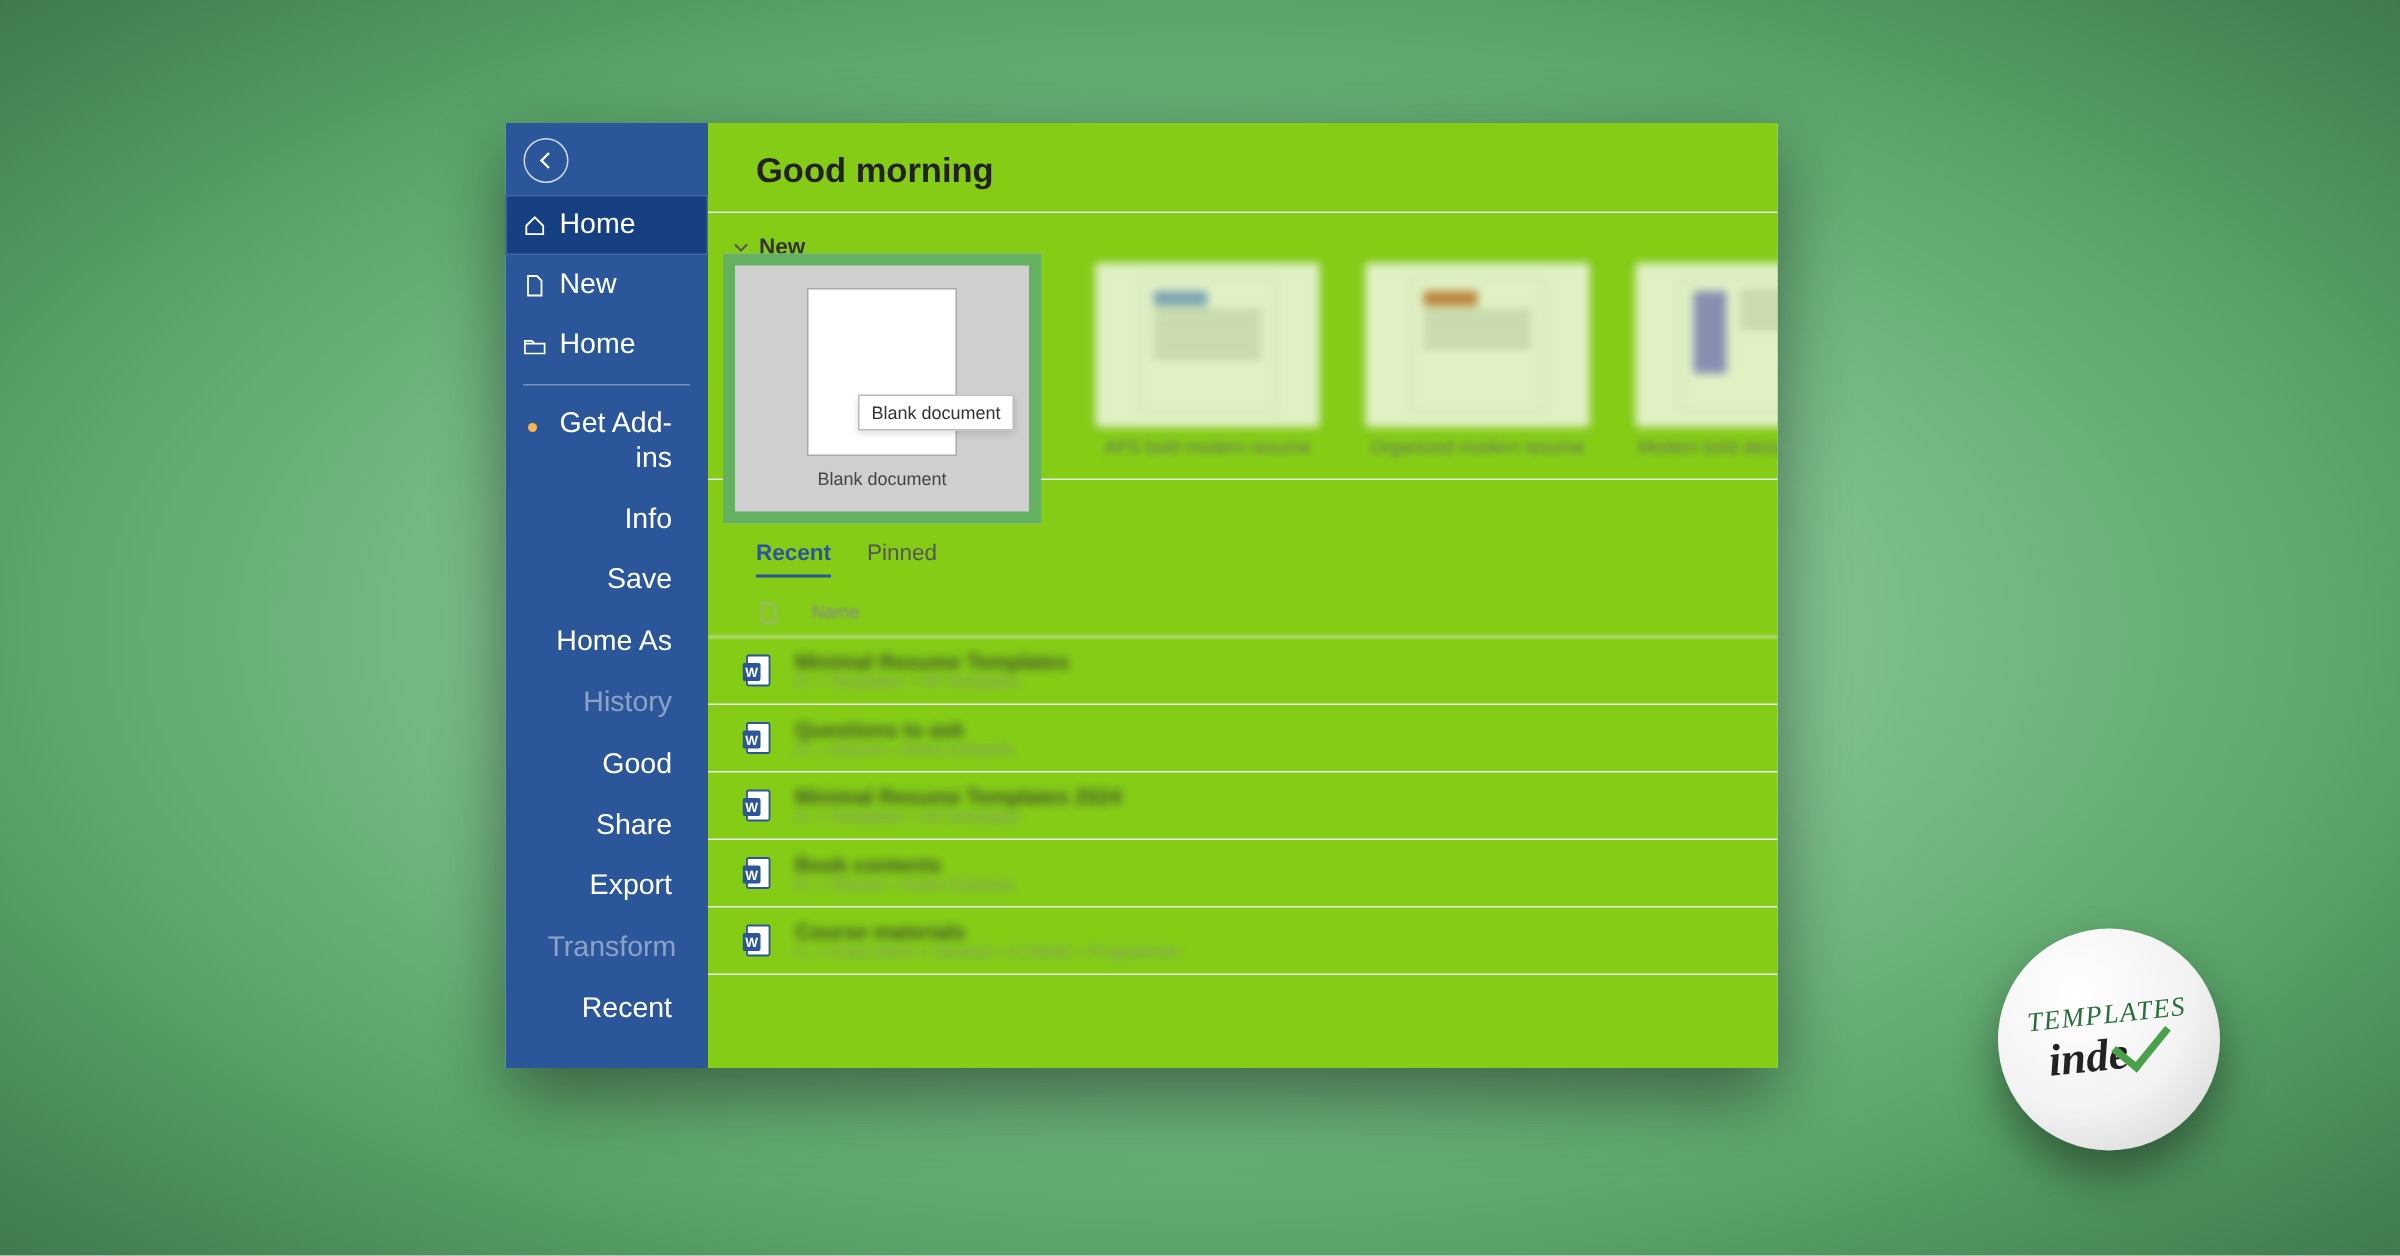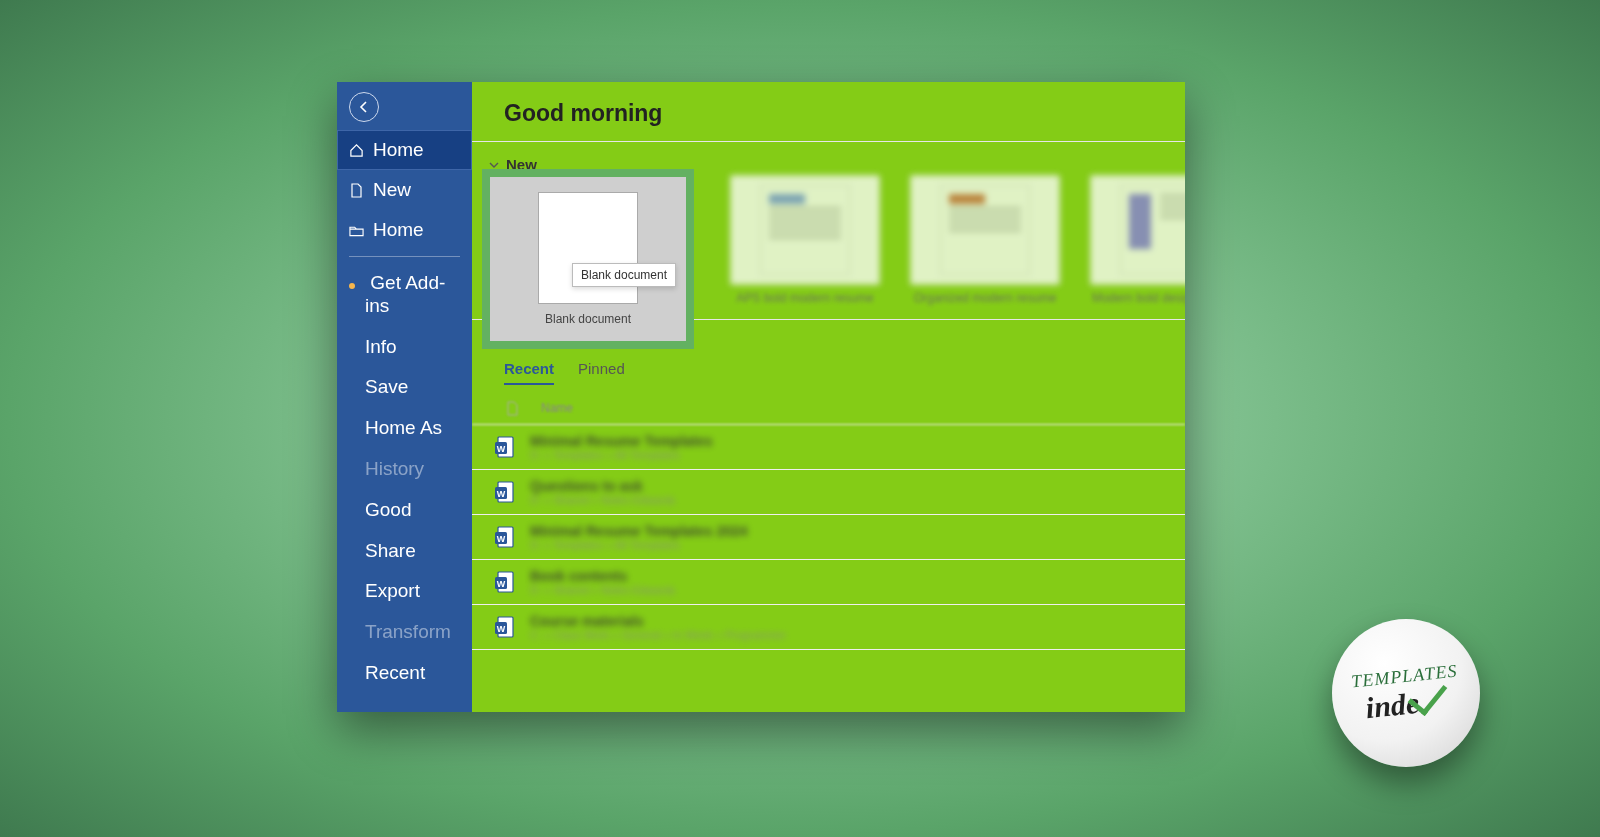--- a/index.html
+++ b/index.html
@@ -48,23 +48,24 @@
     background: #174083;
     outline: 1px solid #3e66a8;
     outline-offset: -1px;
   }
   .nav-icon { width: 15px; height: 15px; flex-shrink: 0; display:flex; align-items:center; justify-content:center; }
   .divider {
     border-top: 1px solid rgba(255,255,255,0.35);
     margin: 6px 12px;
   }
   .sub-item {
-    padding: 9px 9px 9px 28px;
+    padding: 9px 24px 9px 28px;
     cursor: pointer;
     line-height: 1.2;
+    text-align: right;
   }
   .sub-item.disabled { color: rgba(255,255,255,0.45); }
   .addins-dot {
     display: inline-block;
     width: 6px; height: 6px; border-radius: 50%;
     background: #f7b64d;
     margin-right: 10px;
     margin-left: -16px;
   }
   .main {

